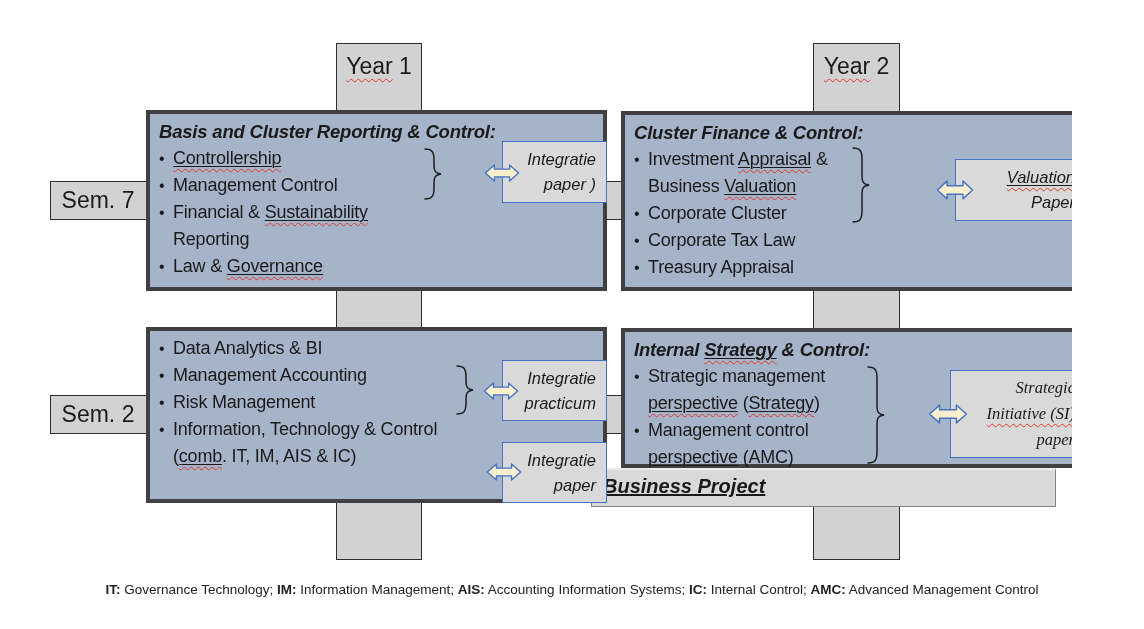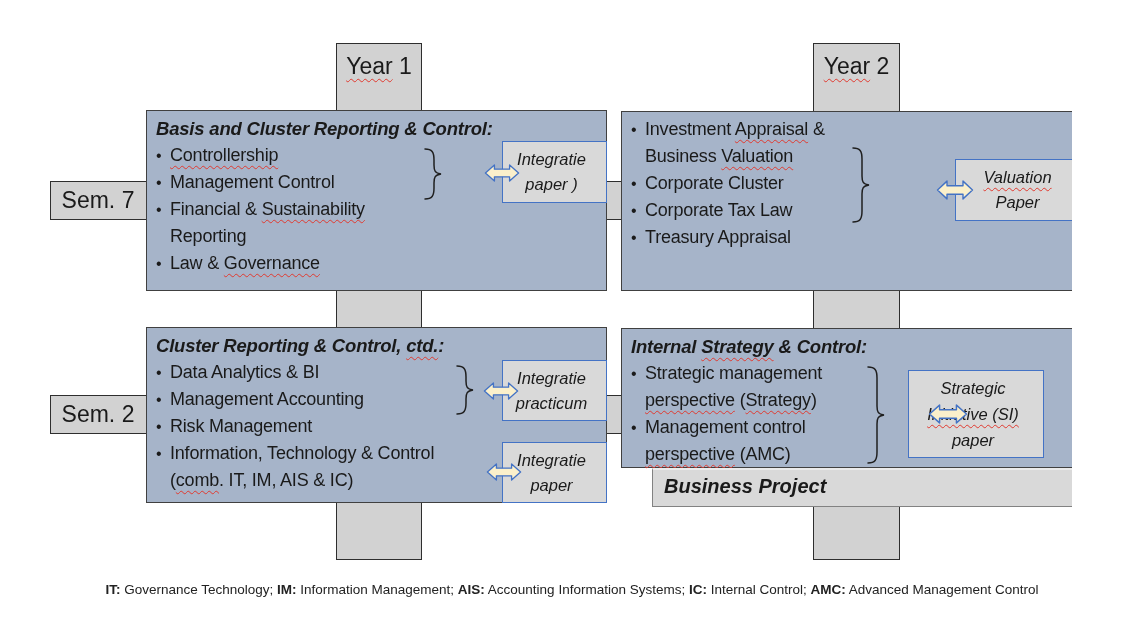--- a/index.html
+++ b/index.html
@@ -4,42 +4,42 @@
 <style>
   html,body{margin:0;padding:0;background:#fff;}
   #stage{
     position:relative;width:1048px;height:629px;background:#ffffff;
     font-family:"Liberation Sans",sans-serif;color:#1a1a1a;overflow:hidden;padding-left:24px;
   }
   
   .bar{position:absolute;background:var(--bar-fill,#d2d2d2);border:1.5px solid #2e2e2e;box-sizing:border-box;z-index:1;}
   .bar-label{position:absolute;z-index:2;text-align:center;font-size:23px;line-height:29px;}
   
-  .cluster{position:absolute;background:var(--cluster-fill,#a6b4c9);border:1px solid #404040;
+  .cluster{position:absolute;background:var(--cluster-fill,#a6b4c9);border:4px solid #404040;
            box-sizing:border-box;padding:4px 6px 0 9px;z-index:3;}
   .ctitle{font-weight:bold;font-style:italic;font-size:18.5px;line-height:27px;letter-spacing:-0.2px;}
   .clines{font-size:18px;line-height:27px;letter-spacing:-0.2px;}
   .line{display:flex;}
   .blt{flex:none;width:14px;font-size:16px;}
   .blt.hid{visibility:hidden;}
   
   .paper{position:absolute;background:var(--paper-fill,#d9d9d9);border:1.5px solid var(--paper-border,#4473c5);
          box-sizing:border-box;z-index:4;font-style:italic;font-size:16.5px;line-height:25px;
-         text-align:center;display:flex;flex-direction:column;justify-content:center;padding:2px 10px 2px 4px;}
+         text-align:right;display:flex;flex-direction:column;justify-content:center;padding:2px 10px 2px 4px;}
   .paper.tall{line-height:26px;}
   
   .bp{position:absolute;background:var(--paper-fill,#d9d9d9);border:1px solid #828282;border-top:2px solid #ebebeb;
       box-sizing:border-box;z-index:3;font-weight:bold;font-style:italic;font-size:20px;padding:5px 0 0 11px;}
   
   .arrow{position:absolute;z-index:5;}
   .arrow polygon{fill:var(--arrow-fill,#fbf0cb);stroke:var(--arrow-border,#4473c5);stroke-width:1.4;stroke-linejoin:round;}
   .brace{position:absolute;z-index:4;}
   .brace path{fill:none;stroke:#1f1f1f;stroke-width:1.5;stroke-linecap:round;}
   
-  .u{text-decoration-color:#1a1a1a;text-decoration-thickness:1px;text-underline-offset:2px;}
+  .u{text-decoration:underline;text-decoration-color:#1a1a1a;text-decoration-thickness:1px;text-underline-offset:2px;}
   .sq{text-decoration:underline wavy;text-decoration-color:var(--squiggle,#e03a30);text-decoration-thickness:1px;text-underline-offset:4px;}
   .bold{font-weight:bold;}
   
   .footnote{position:absolute;left:0;top:582px;width:1144px;text-align:center;font-size:13.5px;z-index:2;color:#222;}
 </style>
 </head>
 <body>
 
 <div id="stage">
 
@@ -73,20 +73,21 @@
           <span><span>Reporting</span></span>
         </div>
         <div class="line">
           <span class="blt">•</span>
           <span><span>Law &amp; </span><span class="u"><span class="sq">Governance</span></span></span>
         </div>
       </div>
   </div>
 
   <div class="cluster" style="left:621px;top:111px;width:465px;height:180px;">
+    <div class="ctitle"><span>Cluster Finance &amp; Control:</span></div>
     <div class="clines">
         <div class="line">
           <span class="blt">•</span>
           <span><span>Investment </span><span class="u"><span class="sq">Appraisal</span></span><span> &amp;</span></span>
         </div>
         <div class="line">
           <span class="blt hid">•</span>
           <span><span>Business </span><span class="u"><span class="sq">Valuation</span></span></span>
         </div>
         <div class="line">
@@ -98,21 +99,20 @@
           <span><span>Corporate Tax Law</span></span>
         </div>
         <div class="line">
           <span class="blt">•</span>
           <span><span>Treasury Appraisal</span></span>
         </div>
       </div>
   </div>
 
   <div class="cluster" style="left:146px;top:327px;width:461px;height:176px;">
-    <div class="ctitle"><span>Cluster Reporting &amp; Control, </span><span class="u"><span class="sq">ctd.</span></span><span>:</span></div>
     <div class="clines">
         <div class="line">
           <span class="blt">•</span>
           <span><span>Data Analytics &amp; BI</span></span>
         </div>
         <div class="line">
           <span class="blt">•</span>
           <span><span>Management Accounting</span></span>
         </div>
         <div class="line">
@@ -145,39 +145,39 @@
           <span class="blt">•</span>
           <span><span>Management control</span></span>
         </div>
         <div class="line">
           <span class="blt hid">•</span>
           <span><span class="u"><span class="sq">perspective</span></span><span> (AMC)</span></span>
         </div>
       </div>
   </div>
 
-  <div class="bp" style="left:652px;top:468px;width:465px;height:39px;">Business Project</div>
+  <div class="bp" style="left:591px;top:468px;width:465px;height:39px;text-decoration:underline;">Business Project</div>
 
   <div class="paper" style="left:502px;top:141px;width:105px;height:62px;">
       <div class="line" style="display: block;"><span><span>Integratie</span></span></div>
       <div class="line" style="display: block;"><span><span>paper )</span></span></div>
     </div>
   <div class="paper" style="left:955px;top:159px;width:131px;height:62px;">
       <div class="line" style="display: block;"><span><span class="u"><span class="sq">Valuation</span></span></span></div>
       <div class="line" style="display: block;"><span><span>Paper</span></span></div>
     </div>
   <div class="paper" style="left:502px;top:360px;width:105px;height:61px;">
       <div class="line" style="display: block;"><span><span>Integratie</span></span></div>
       <div class="line" style="display: block;"><span><span>practicum</span></span></div>
     </div>
   <div class="paper" style="left:502px;top:442px;width:105px;height:61px;">
       <div class="line" style="display: block;"><span><span>Integratie</span></span></div>
       <div class="line" style="display: block;"><span><span>paper</span></span></div>
     </div>
-  <div class="paper tall" style="left:908px;top:370px;width:136px;height:88px;">
+  <div class="paper tall" style="left:950px;top:370px;width:136px;height:88px;font-family:Liberation Serif, serif;">
       <div class="line" style="display: block;"><span><span>Strategic</span></span></div>
       <div class="line" style="display: block;"><span><span class="sq">Initiative (SI)</span></span></div>
       <div class="line" style="display: block;"><span><span>paper</span></span></div>
     </div>
 
   <svg class="brace" style="left:423px;top:148px;" width="20" height="52" viewBox="0 0 20 52">
       <path d="M2 1 C9 1 11 4 11 12 L11 17 C11 23 12 25 18 26 C12 27 11 29 11 35 L11 40 C11 48 9 51 2 51"></path>
     </svg>
   <svg class="brace" style="left:851px;top:147px;" width="20" height="76" viewBox="0 0 20 76">
       <path d="M2 1 C9 1 11 4 11 12 L11 29 C11 35 12 37 18 38 C12 39 11 41 11 47 L11 64 C11 72 9 75 2 75"></path>

